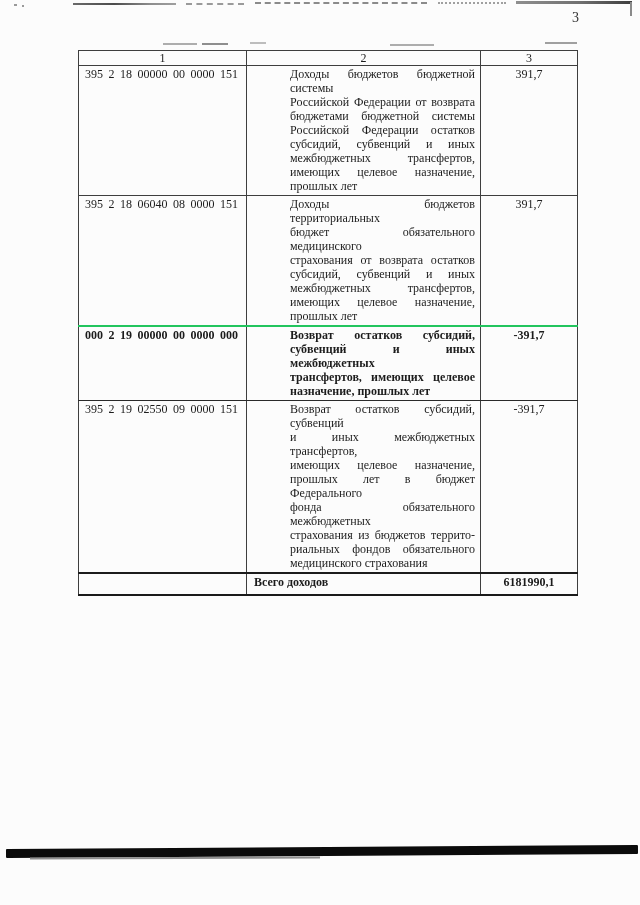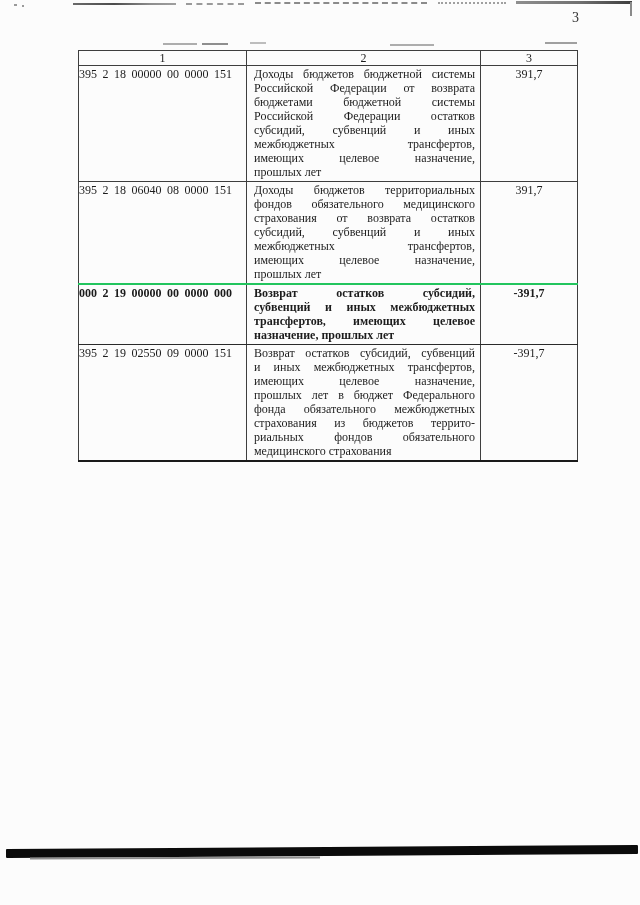--- a/index.html
+++ b/index.html
@@ -36,25 +36,25 @@
     width:499px;
     font-size:12px;line-height:14px;color:#1c1c1c;
   }
   table.budget, table.budget th, table.budget td{
     border:1px solid #3e3e3e;
   }
   table.budget{border:1.5px solid #333;border-bottom:2.5px solid #1a1a1a;}
   th{font-weight:normal;font-size:12px;height:14px;line-height:13px;
      text-align:center;padding:0;border-bottom:1px solid #3a3a3a;}
   td{vertical-align:top;}
-  td.code{padding:1px 3px 2px 0;word-spacing:2.5px;white-space:nowrap;
+  td.code{padding:1px 3px 2px 6px;word-spacing:2.5px;white-space:nowrap;
      overflow:hidden;font-family:Liberation Serif, serif;}
   td.desc{padding:1px 5px 2px 7px;}
   td.amt{text-align:center;padding:1px 2px 2px 2px;margin-left:15px;}
-  .jl{text-align:justify;text-align-last:justify;}
+  .jl{text-align:justify;text-align-last:justify;margin-left:36px;}
   .jl:last-child{text-align-last:left;}
   tr.bold-row{font-weight:bold;}
   tr.bold-row td{border-top:2px solid #22c55e;border-bottom:1.5px solid #2a2a2a;}
   tr.total-row td{border-top:2px solid #1c1c1c;font-weight:bold;height:17px;}
   td.total-label{padding:1px 5px 2px 7px;text-align:left;}
 </style>
 </head>
 <body>
 
 <div class="artifact dot" style="left:14px;top:4px;"></div>
@@ -100,21 +100,21 @@
           <div class="jl">межбюджетных трансфертов,</div>
           <div class="jl">имеющих целевое назначение,</div>
           <div class="jl">прошлых лет</div>
         </td>
       <td class="amt">391,7</td>
     </tr>
     <tr>
       <td class="code">395 2 18 06040 08 0000 151</td>
       <td class="desc">
           <div class="jl">Доходы бюджетов территориальных</div>
-          <div class="jl">фондов обязательного медицинского</div>
+          <div class="jl">бюджет обязательного медицинского</div>
           <div class="jl">страхования от возврата остатков</div>
           <div class="jl">субсидий, субвенций и иных</div>
           <div class="jl">межбюджетных трансфертов,</div>
           <div class="jl">имеющих целевое назначение,</div>
           <div class="jl">прошлых лет</div>
         </td>
       <td class="amt">391,7</td>
     </tr>
     <tr class="bold-row">
       <td class="code">000 2 19 00000 00 0000 000</td>
@@ -133,14 +133,19 @@
           <div class="jl">и иных межбюджетных трансфертов,</div>
           <div class="jl">имеющих целевое назначение,</div>
           <div class="jl">прошлых лет в бюджет Федерального</div>
           <div class="jl">фонда обязательного межбюджетных</div>
           <div class="jl">страхования из бюджетов террито-</div>
           <div class="jl">риальных фондов обязательного</div>
           <div class="jl">медицинского страхования</div>
         </td>
       <td class="amt">-391,7</td>
     </tr>
+    <tr class="total-row">
+      <td class="code"></td>
+      <td class="total-label">Всего доходов</td>
+      <td class="amt">6181990,1</td>
+    </tr>
   </tbody>
 </table>
 
 </body></html>

